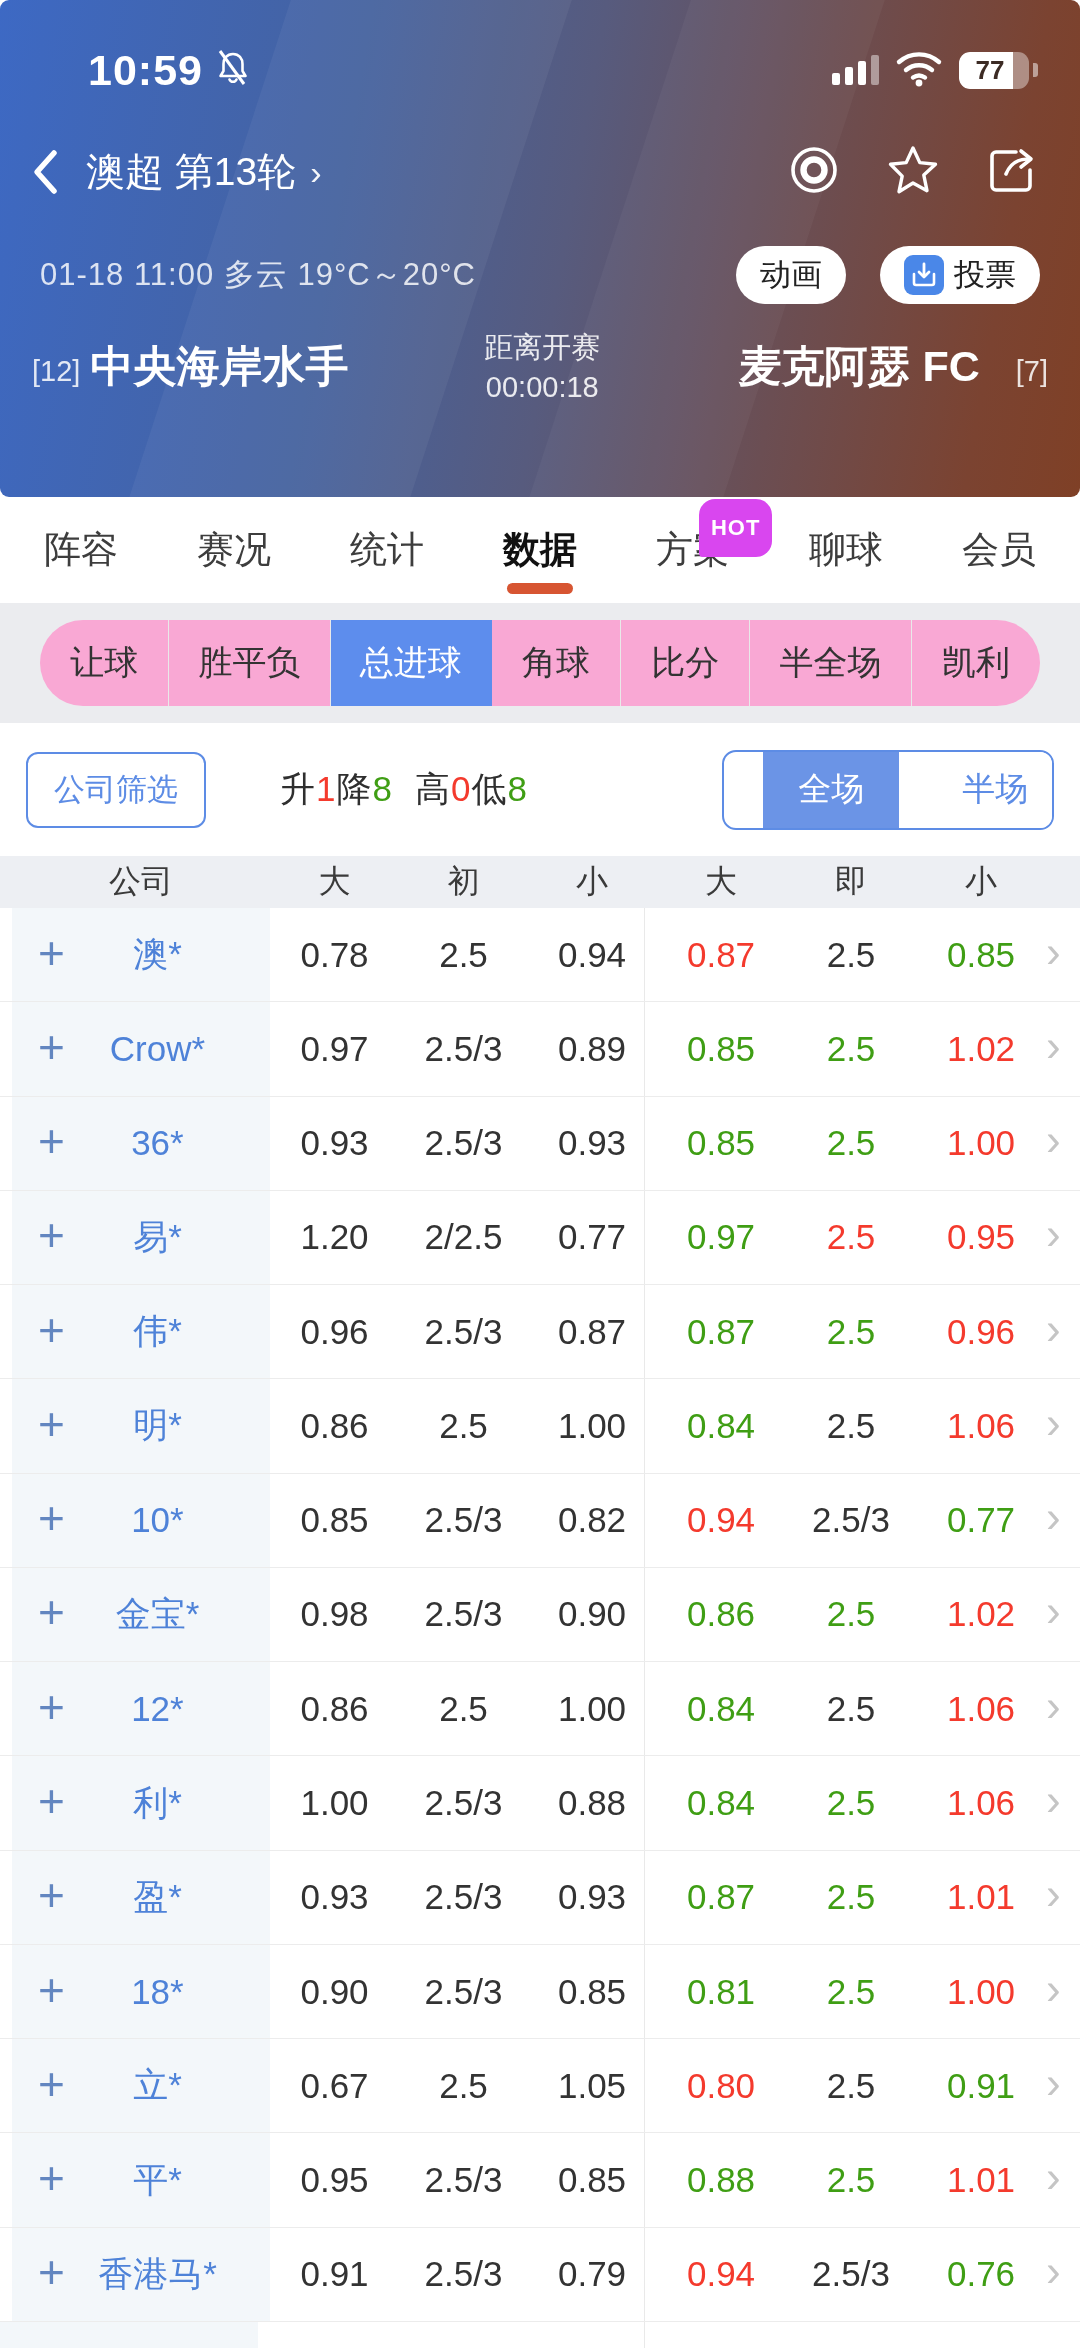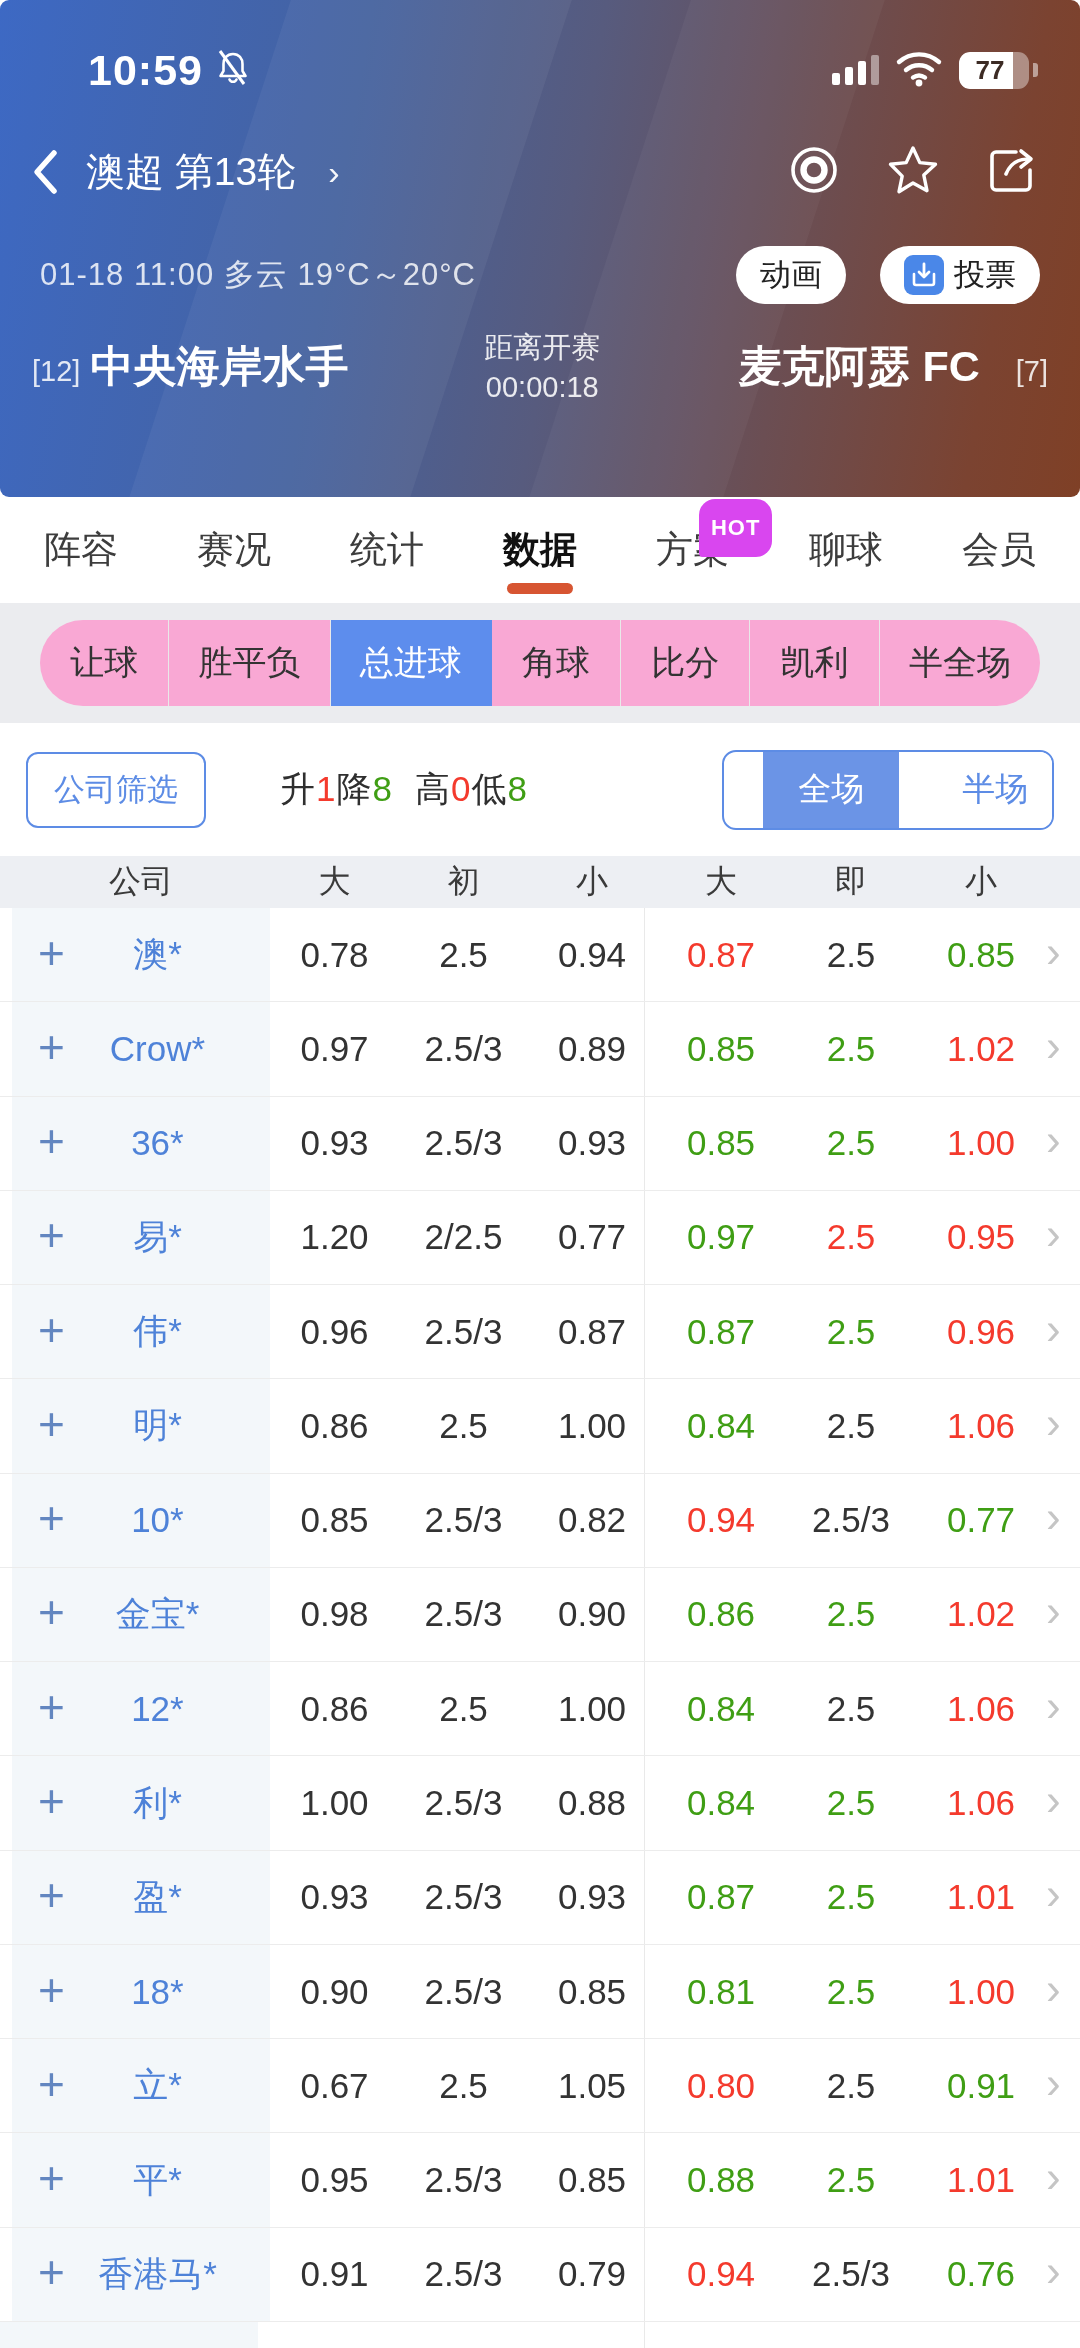--- a/index.html
+++ b/index.html
@@ -28,21 +28,21 @@
   .battery { position:relative; width:70px; height:37px; border-radius:11px;
     background:rgba(255,255,255,0.4); overflow:hidden; }
   .battery .fill { position:absolute; left:0; top:0; bottom:0; width:77%; background:#fff;
     border-radius:11px 0 0 11px; }
   .battery .pct { position:absolute; left:0; right:8px; top:0; bottom:0; display:flex;
     align-items:center; justify-content:center; font-size:26px; font-weight:bold; color:#3c2b24; }
   .bat-nub { width:5px; height:14px; background:rgba(255,255,255,0.5); border-radius:0 3px 3px 0; margin-left:-12px; }
 
   .nav-row { display:flex; align-items:center; margin-top:36px; padding:0 40px 0 30px; height:72px; }
   .back-btn { display:flex; align-items:center; }
-  .league-title { display:flex; align-items:center; gap:32px; margin-left:26px;
+  .league-title { display:flex; align-items:center; gap:14px; margin-left:26px;
     font-size:39px; font-weight:500; }
   .title-caret { font-size:34px; opacity:0.95; font-weight:400; }
   .nav-icons { margin-left:auto; display:flex; align-items:center; gap:46px; }
 
   .info-row { display:flex; align-items:center; margin-top:38px; padding:0 40px 0 40px; height:58px; }
   .weather { font-size:31px; color:rgba(255,255,255,0.82); letter-spacing:1px; }
   .info-btns { margin-left:auto; display:flex; gap:34px; }
   .pill { display:flex; align-items:center; gap:10px; height:58px; padding:0 24px;
     background:#fff; border-radius:29px; color:#222; font-size:31px; border:none; }
   .vote-ic { width:40px; height:40px; border-radius:9px; background:#4a87e8;
@@ -227,22 +227,22 @@
       <span class="tab">会员</span>
     </div>
 
   <div class="subtabs">
     <div class="seg-control" id="subtabs">
         <span class="seg">让球</span>
         <span class="seg wide">胜平负</span>
         <span class="seg wide selected">总进球</span>
         <span class="seg">角球</span>
         <span class="seg">比分</span>
+        <span class="seg wide">半全场</span>
         <span class="seg">凯利</span>
-        <span class="seg wide">半全场</span>
       </div>
   </div>
 
   <div class="filter-row">
     <button class="company-filter">公司筛选</button>
     <span class="stats" id="stats"><span class="dark">升</span><span class="red">1</span><span class="dark">降</span><span class="green">8</span><span class="gap"></span><span class="dark">高</span><span class="red">0</span><span class="dark">低</span><span class="green">8</span></span>
     <span class="scope-toggle">
       <span class="scope full">全场</span>
       <span class="scope half">半场</span>
     </span>

